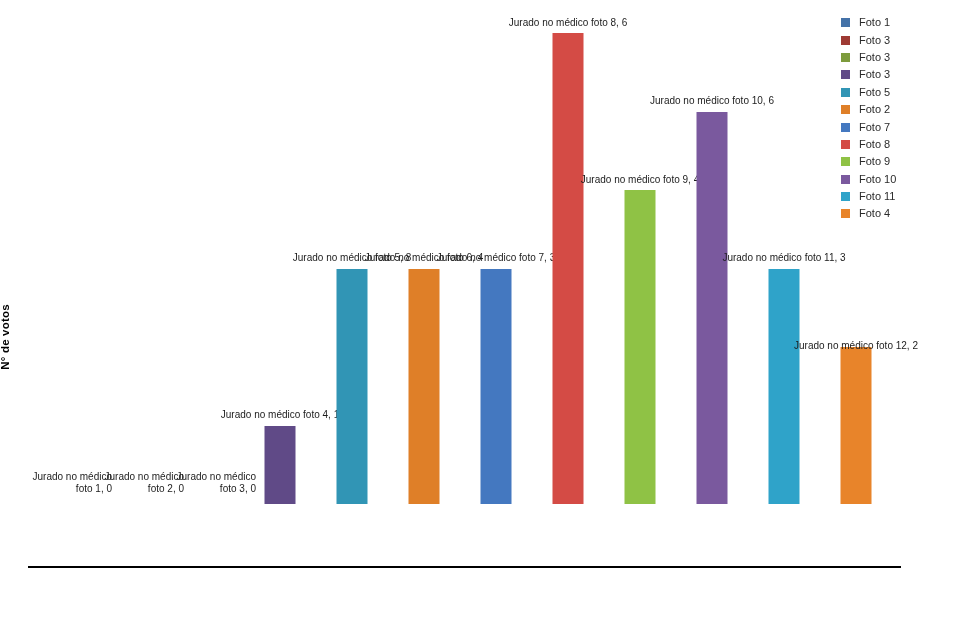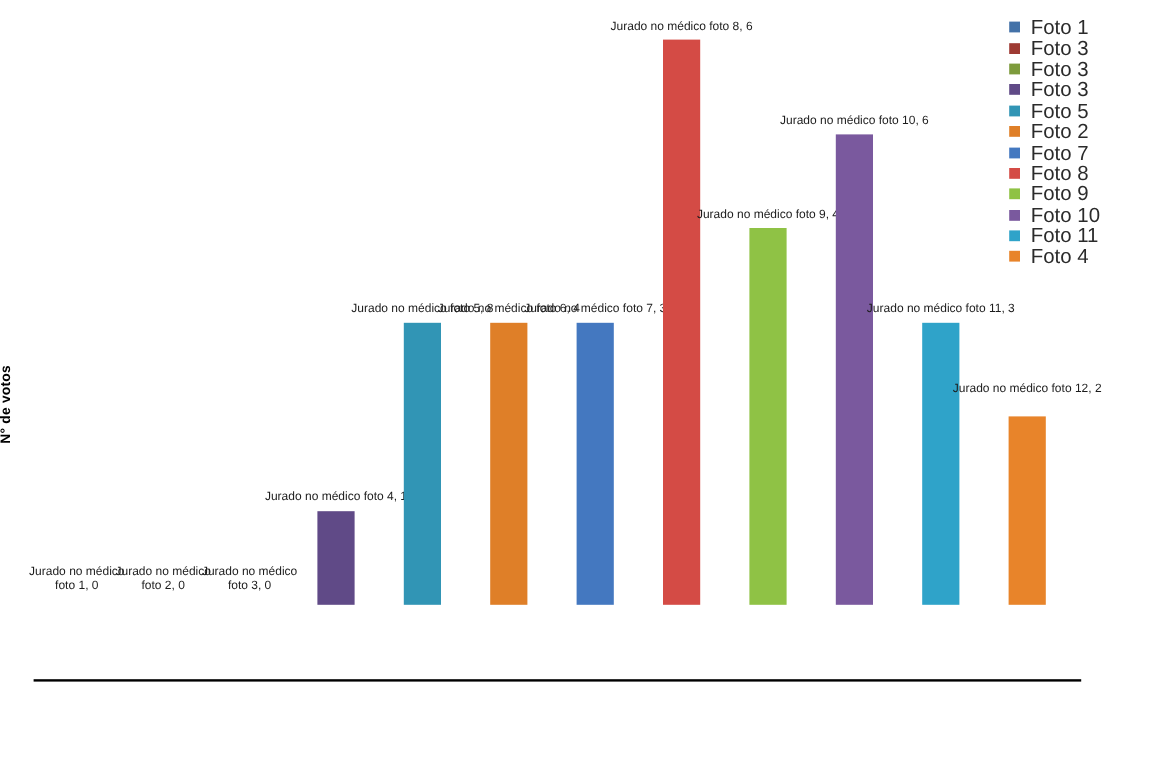--- a/index.html
+++ b/index.html
@@ -31,21 +31,21 @@
     align-items: center;
     height: 17.4px;
   }
   .legend-swatch {
     width: 9px;
     height: 9px;
     flex: 0 0 auto;
     margin-right: 9px;
   }
   .legend-label {
-    font-size: 17px;
+    font-size: 11px;
     color: #2b2b2b;
     line-height: 1;
     white-space: nowrap;
   }
 
   
   #y-axis-title {
     position: absolute;
     left: -1px;
     top: 262px;
@@ -89,21 +89,21 @@
     transform: translateX(-50%);
     width: 31px;
   }
   .bar-label {
     position: absolute;
     left: 50%;
     transform: translateX(-50%);
     white-space: nowrap;
     font-size: 10px;
     color: #1c1c1c;
-    text-align: center;
+    text-align: right;
     line-height: 11.5px;
   }
   .bar-label.zero {
     white-space: normal;
     width: 96px;
   }
 </style>
 </head>
 <body>
 
@@ -158,21 +158,21 @@
         <div class="bar-slot" style="left: 676px;">
           <div class="bar-rect" style="height: 392.5px; background: rgb(122, 89, 158);"></div>
           <div class="bar-label" style="bottom: 397.5px;">Jurado no médico foto 10, 6</div>
         </div>
         <div class="bar-slot" style="left: 748px;">
           <div class="bar-rect" style="height: 235.5px; background: rgb(47, 163, 201);"></div>
           <div class="bar-label" style="bottom: 240.5px;">Jurado no médico foto 11, 3</div>
         </div>
         <div class="bar-slot" style="left: 820px;">
           <div class="bar-rect" style="height: 157px; background: rgb(232, 132, 42);"></div>
-          <div class="bar-label" style="bottom: 174px;">Jurado no médico foto 12, 2</div>
+          <div class="bar-label" style="bottom: 153px;">Jurado no médico foto 12, 2</div>
         </div>
       </div>
     <div id="baseline"></div>
   </div>
 
   <div id="legend">
       <div class="legend-item">
         <span class="legend-swatch" style="background: rgb(68, 114, 168);"></span>
         <span class="legend-label">Foto 1</span>
       </div>

